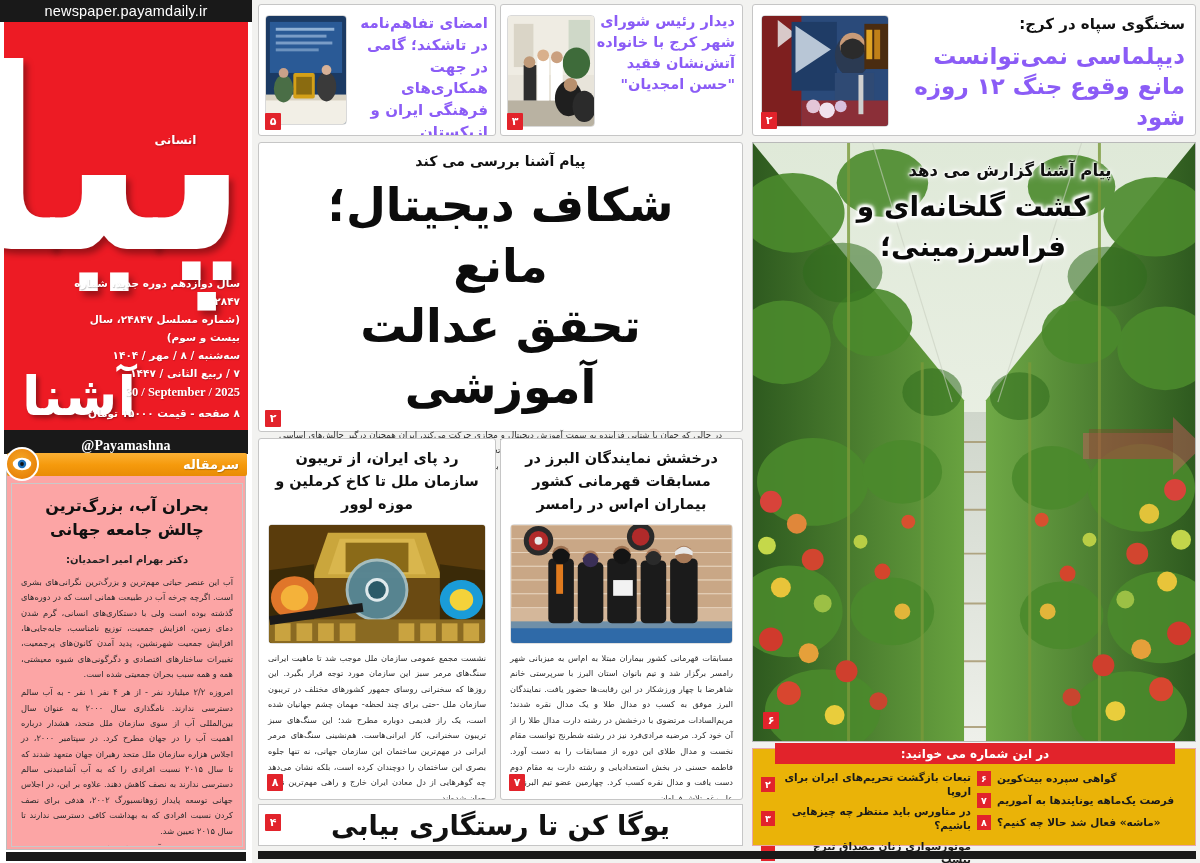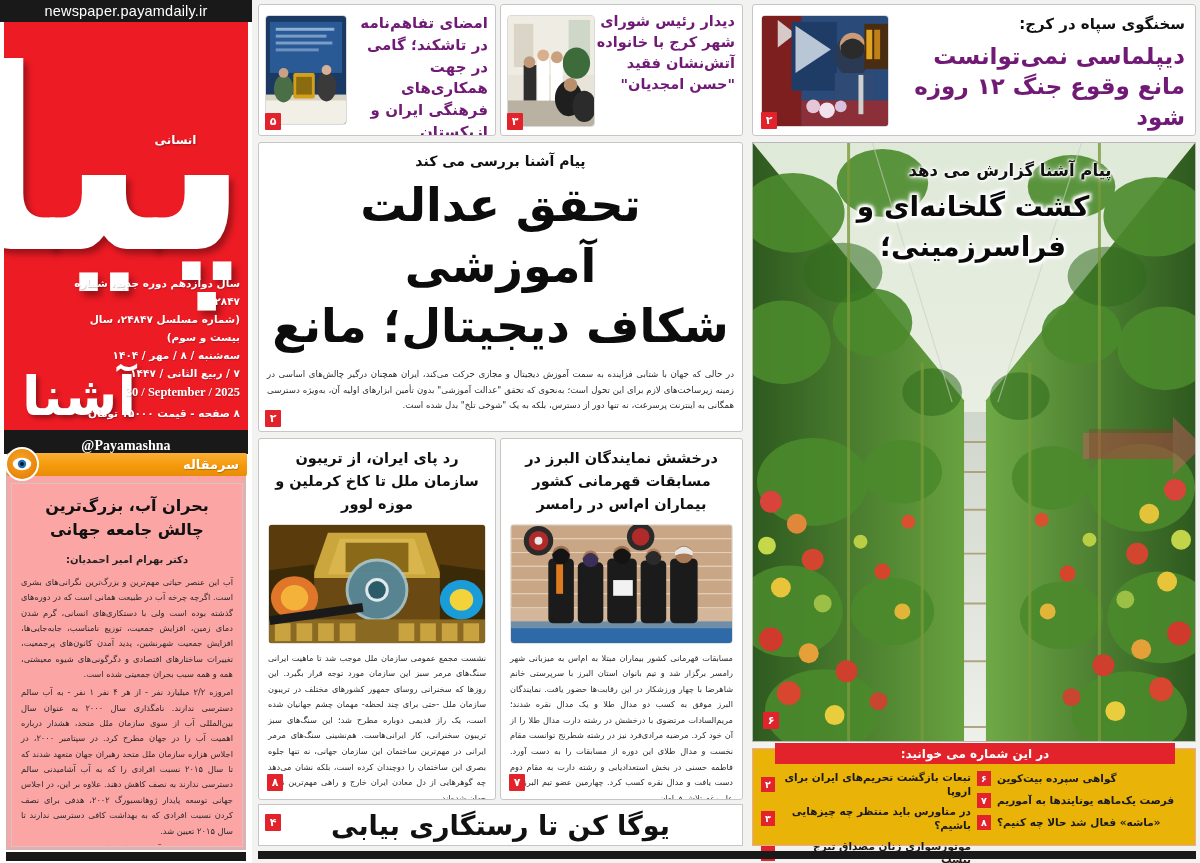--- a/index.html
+++ b/index.html
@@ -163,21 +163,21 @@
   .teaser .thumb {
     position: absolute;
     border-radius: 4px;
     overflow: hidden;
     border: 1px solid rgba(0,0,0,.15);
   }
   .teaser .t-title {
     position: absolute;
     text-align: right;
     font-weight: 700;
-    color: #701a75;
+    color: #8b5cf6;
     line-height: 1.45;
   }
   .pg-badge {
     position: absolute;
     background: #e2232b;
     color: #ffffff;
     font-size: 11px; font-weight: 700;
     width: 16px; height: 17px;
     display: flex; align-items: center; justify-content: center;
     border-radius: 1px;
@@ -202,21 +202,21 @@
   #teaser-sepah .t-title { right: 10px; top: 36px; width: 290px; font-size: 23px; line-height:1.32; }
   #teaser-sepah .pg-badge { left: 8px; bottom: 6px; }
 
   
   .lead {
     position: absolute; left: 258px; top: 142px;
     width: 485px; height: 290px;
     background: #ffffff;
     border: 1px solid #c6c6c6;
     border-radius: 3px;
-    padding: 10px 8px;
+    padding: 10px 20px;
   }
   .lead .kicker {
     text-align: center; font-size: 14px; font-weight: 700;
     color: #111; margin-bottom: 6px;
   }
   .lead .head {
     text-align: center;
     font-size: 46px; font-weight: 700;
     line-height: 1.32; color: #0c0c0c;
     letter-spacing: -1px;
@@ -472,22 +472,22 @@
         <rect x="98" y="60" width="5" height="40" fill="#cfcfcf"></rect>
       </svg>
     </div>
     <div class="kicker">سخنگوی سپاه در کرج:</div>
     <div class="t-title">دیپلماسی نمی‌توانست مانع وقوع جنگ ۱۲ روزه شود</div>
     <div class="pg-badge">۲</div>
   </div>
 
   <div class="lead">
     <div class="kicker">پیام آشنا بررسی می کند</div>
+    <div class="head">شکاف دیجیتال؛ مانع</div>
     <div class="head">تحقق عدالت آموزشی</div>
-    <div class="head">شکاف دیجیتال؛ مانع</div>
     <div class="deck">در حالی که جهان با شتابی فزاینده به سمت آموزش دیجیتال و مجازی حرکت می‌کند، ایران همچنان درگیر چالش‌های اساسی در زمینه زیرساخت‌های لازم برای این تحول است؛ به‌نحوی که تحقق "عدالت آموزشی" بدون تأمین ابزارهای اولیه آن، به‌ویژه دسترسی همگانی به اینترنت پرسرعت، نه تنها دور از دسترس، بلکه به یک "شوخی تلخ" بدل شده است.</div>
     <div class="pg-badge">۲</div>
   </div>
 
   <div class="art" id="art-un">
     <div class="a-title">رد پای ایران، از تریبون سازمان ملل تا کاخ کرملین و موزه لوور</div>
     <div class="a-photo">
       <svg class="ph" viewBox="0 0 220 120" preserveAspectRatio="none">
         <rect width="220" height="120" fill="#6a4a12"></rect>
         <rect x="0" y="0" width="220" height="46" fill="#5a3c0c"></rect>

